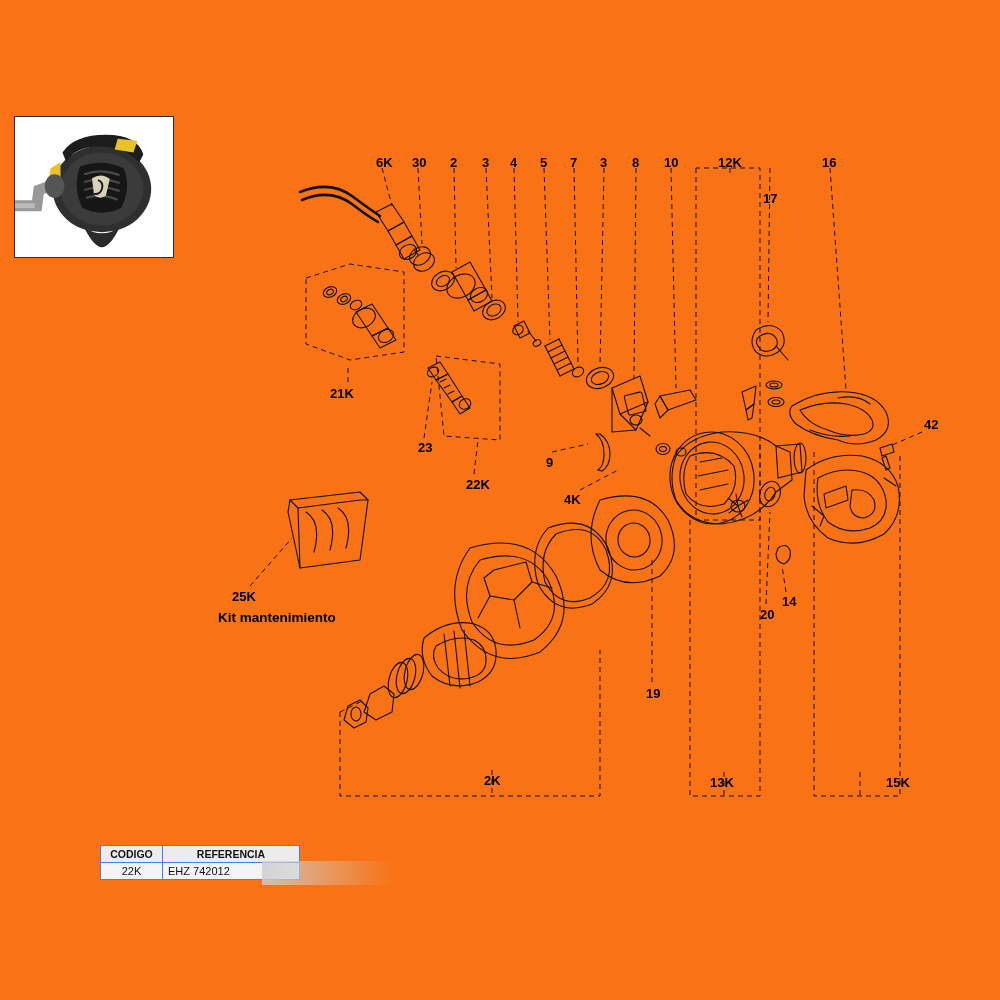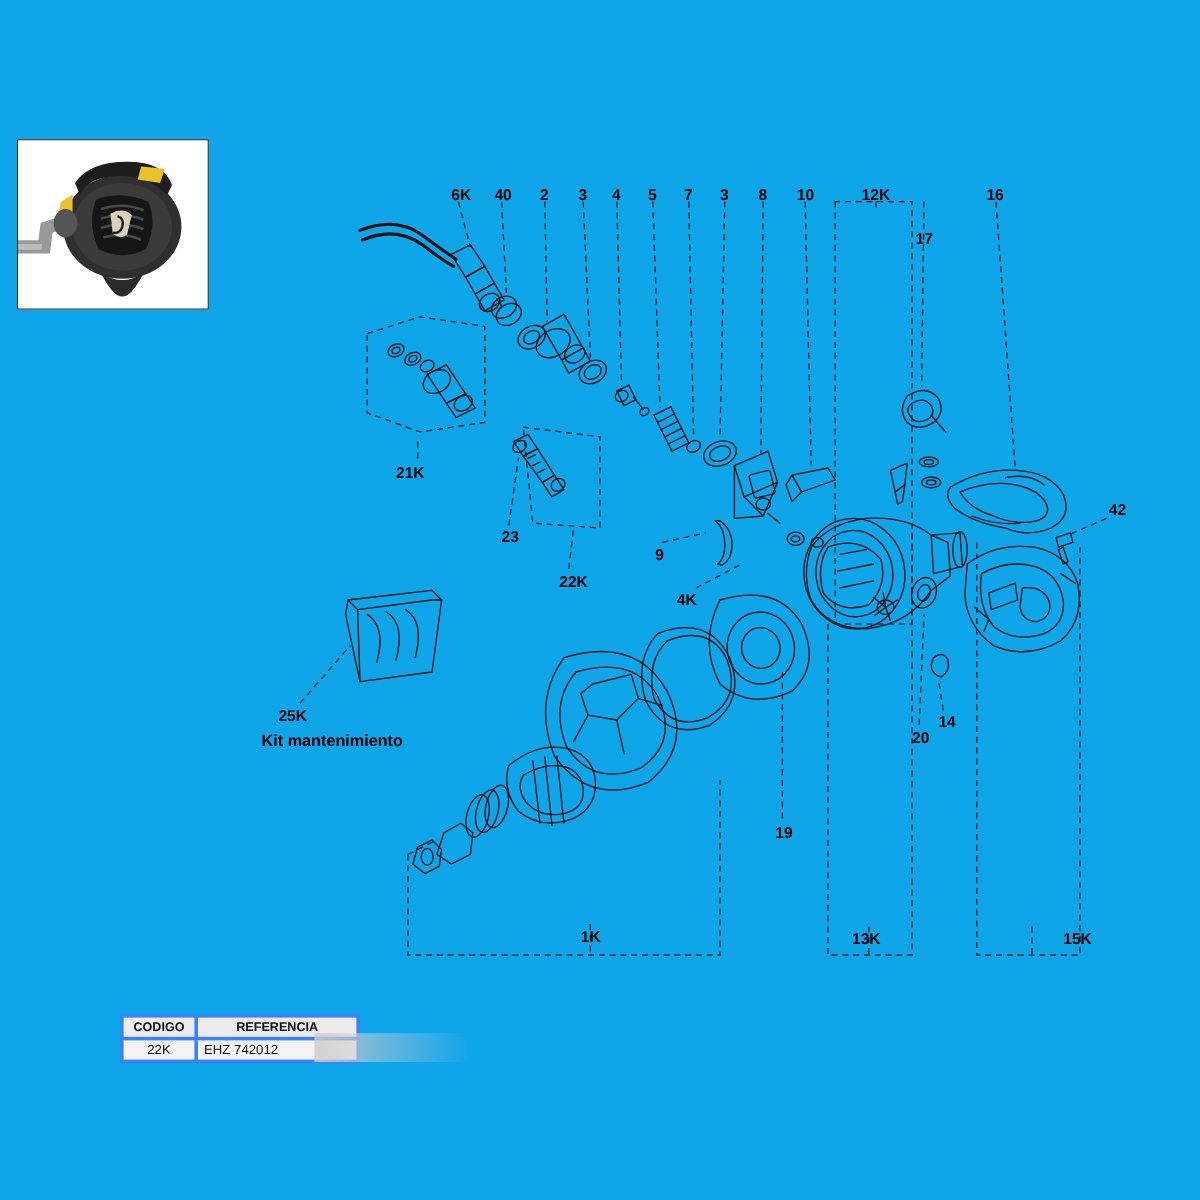--- a/index.html
+++ b/index.html
@@ -9,21 +9,21 @@
   }
   body {
     font-family: "Liberation Sans", sans-serif;
     color: #000000;
   }
   #page {
     position: relative;
     width: 1000px;
     height: 1000px;
     overflow: hidden;
-    background: #0ea5e9;
+    background: #f97316;
   }
   #diagram-svg {
     position: absolute;
     left: 0;
     top: 0;
     width: 1000px;
     height: 1000px;
   }
   .callout {
     position: absolute;
@@ -59,21 +59,21 @@
     width: 200px;
     height: 42px;
     font-size: 11.5px;
   }
   #code-table .tbl {
     border-collapse: collapse;
     width: 200px;
     table-layout: fixed;
   }
   #code-table .tbl td, #code-table .tbl th {
-    border: 3px solid #3b82f6;
+    border: 1px solid #3b82f6;
     padding: 2px 5px;
     font-size: 11px;
     font-weight: normal;
     text-align: left;
     background: #f3f3f3;
     color: #111;
   }
   #code-table .tbl th {
     font-weight: bold;
     font-size: 10.5px;
@@ -332,42 +332,42 @@
       <path d="M724 772 L724 796"></path>
 
       <path d="M814 452 L814 796 L900 796 L900 452"></path>
       <path d="M860 772 L860 796"></path>
 
       <path d="M250 586 L292 538"></path>
     </g>
   </svg>
 
   <div class="callout" style="left:376px; top:156px;">6K</div>
-  <div class="callout" style="left:412px; top:156px;">40</div>
+  <div class="callout" style="left:412px; top:156px;">30</div>
   <div class="callout" style="left:450px; top:156px;">2</div>
   <div class="callout" style="left:482px; top:156px;">3</div>
   <div class="callout" style="left:510px; top:156px;">4</div>
   <div class="callout" style="left:540px; top:156px;">5</div>
   <div class="callout" style="left:570px; top:156px;">7</div>
   <div class="callout" style="left:600px; top:156px;">3</div>
   <div class="callout" style="left:632px; top:156px;">8</div>
   <div class="callout" style="left:664px; top:156px;">10</div>
   <div class="callout" style="left:718px; top:156px;">12K</div>
   <div class="callout" style="left:763px; top:156px;margin-top:36px;">17</div>
   <div class="callout" style="left:822px; top:156px;">16</div>
   <div class="callout" style="left:924px; top:418px;">42</div>
   <div class="callout" style="left:330px; top:387px;">21K</div>
   <div class="callout" style="left:418px; top:441px;">23</div>
   <div class="callout" style="left:466px; top:478px;">22K</div>
   <div class="callout" style="left:546px; top:456px;">9</div>
   <div class="callout" style="left:564px; top:493px;">4K</div>
   <div class="callout" style="left:760px; top:608px;">20</div>
   <div class="callout" style="left:782px; top:595px;">14</div>
   <div class="callout" style="left:646px; top:687px;text-align:center;">19</div>
-  <div class="callout" style="left:484px; top:774px;">1K</div>
+  <div class="callout" style="left:484px; top:774px;">2K</div>
   <div class="callout" style="left:710px; top:776px;">13K</div>
   <div class="callout" style="left:869px; top:776px;margin-left:17px;">15K</div>
   <div class="callout" style="left:232px; top:590px;text-align:right;">25K</div>
 
   <div class="kitlabel" style="left:179px; top:610px;">Kit mantenimiento</div>
 
   <div id="code-table">
     <table class="tbl">
       <colgroup>
           <col class="c1">

